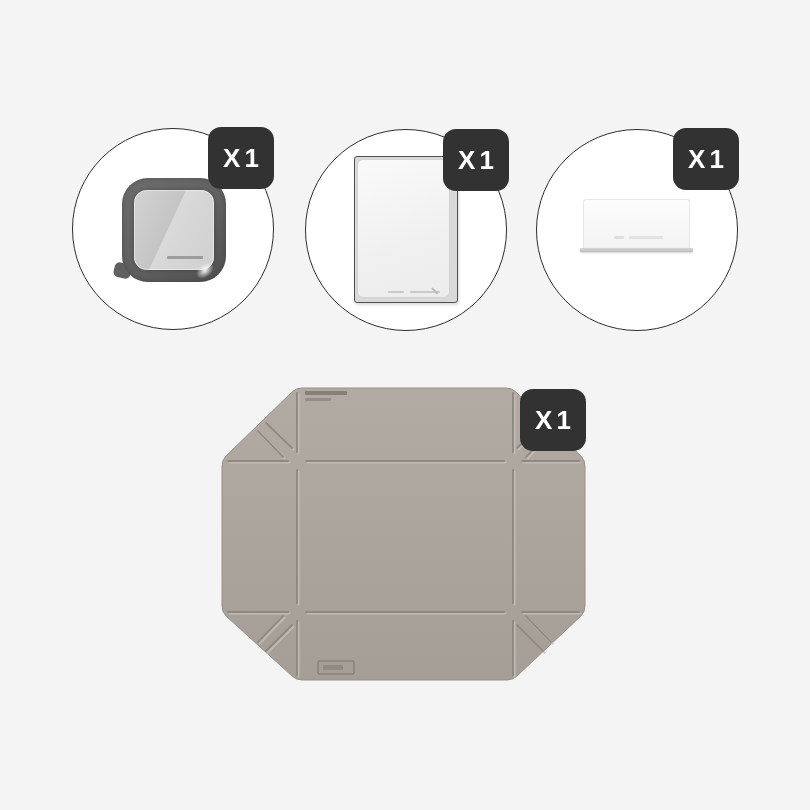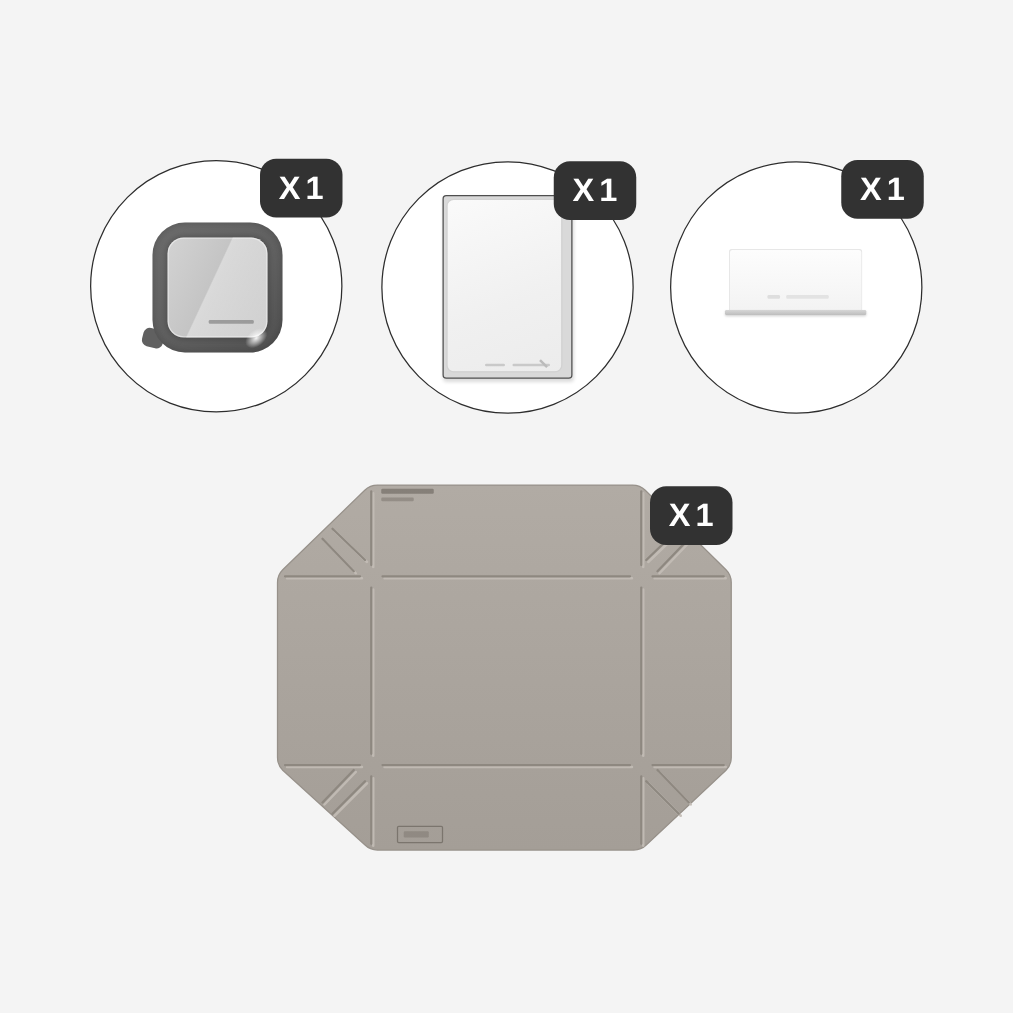--- a/index.html
+++ b/index.html
@@ -4,21 +4,21 @@
 <style>
   html,body{margin:0;padding:0;}
   body{background:#f4f4f4;font-family:"Liberation Sans",sans-serif;}
   .canvas{position:relative;width:810px;height:810px;background:#f4f4f4;overflow:hidden;}
 
   
   .circle{position:absolute;width:202px;height:202px;border-radius:50%;
           background:#ffffff;border:1.6px solid #2d2d2d;box-sizing:border-box;}
 
   
-  .badge{position:absolute;width:66px;height:47px;background:#323232;color:#ffffff;
+  .badge{position:absolute;width:66px;height:62px;background:#323232;color:#ffffff;
          border-radius:13px;display:flex;align-items:center;justify-content:center;
          font-size:26px;font-weight:700;letter-spacing:4px;text-indent:4px;z-index:30;}
 
   
   .sq-nub{position:absolute;left:114px;top:263px;width:17px;height:15px;border-radius:5px;
           background:#606060;transform:rotate(14deg);z-index:9;}
   .sq-frame{position:absolute;left:122px;top:178px;width:104px;height:104px;border-radius:26px;
             background:linear-gradient(145deg,#737373 0%,#656565 55%,#555555 100%);
             box-shadow:inset 0 0 10px rgba(0,0,0,.30);z-index:10;}
   .sq-lid{position:absolute;left:12px;top:12px;width:80px;height:80px;border-radius:13px;

